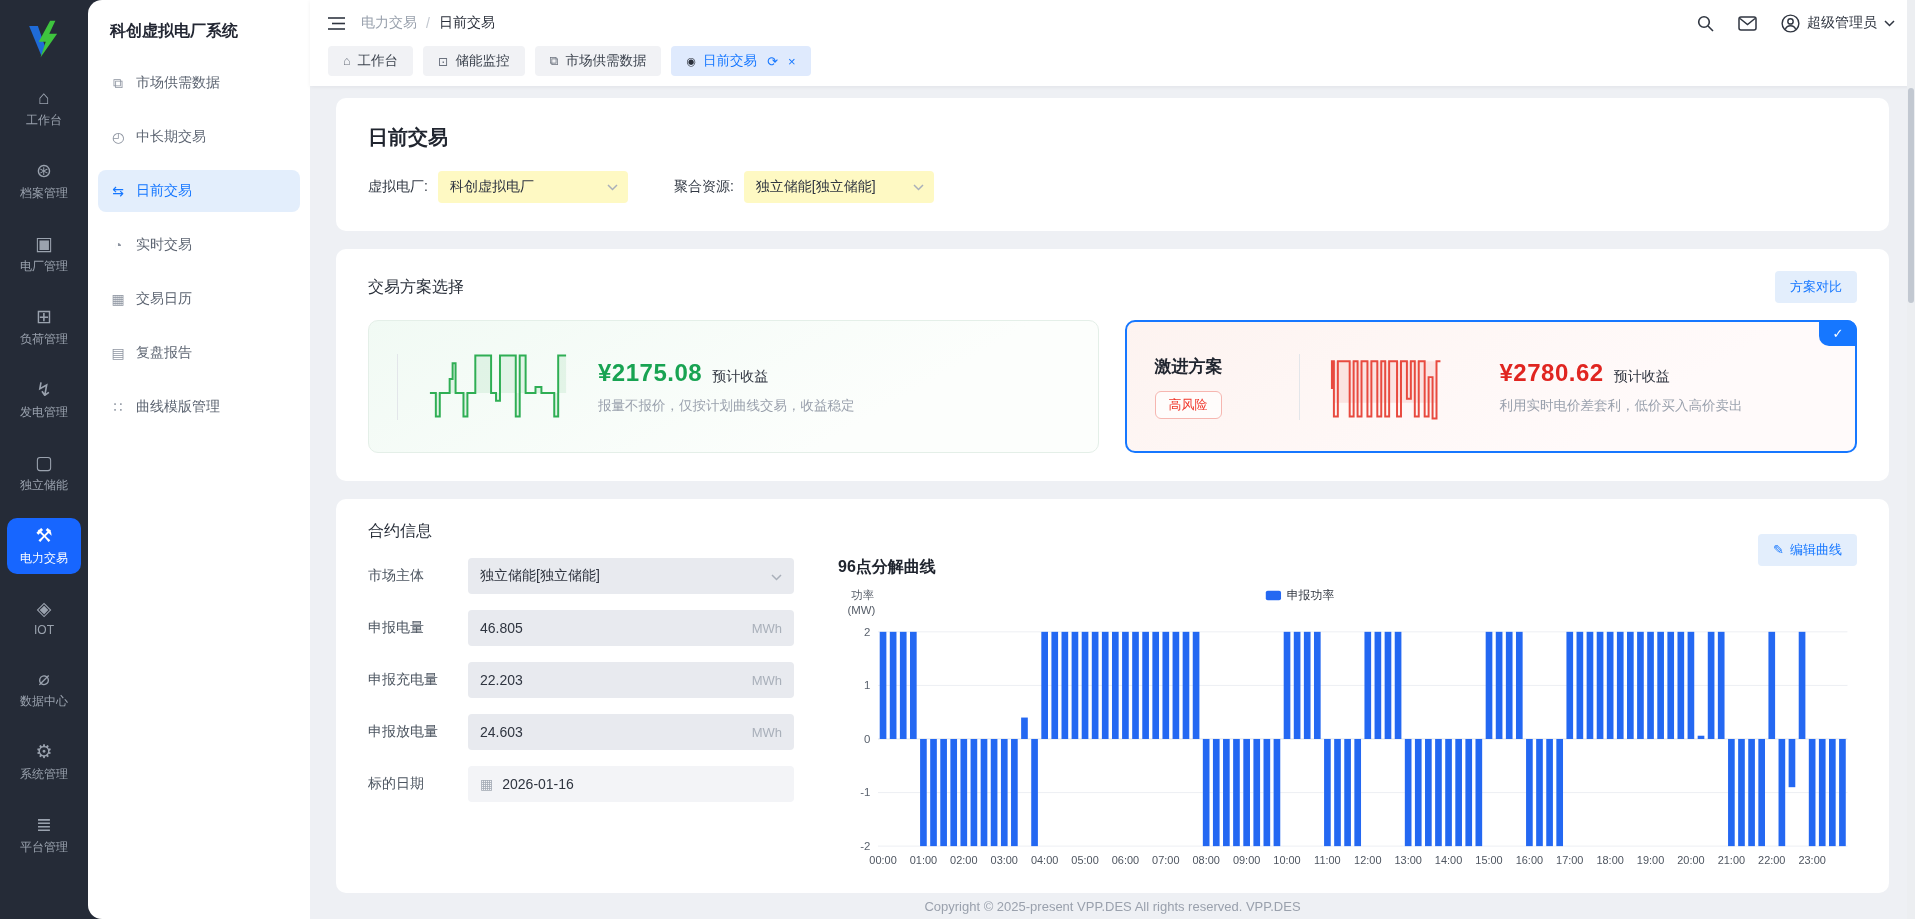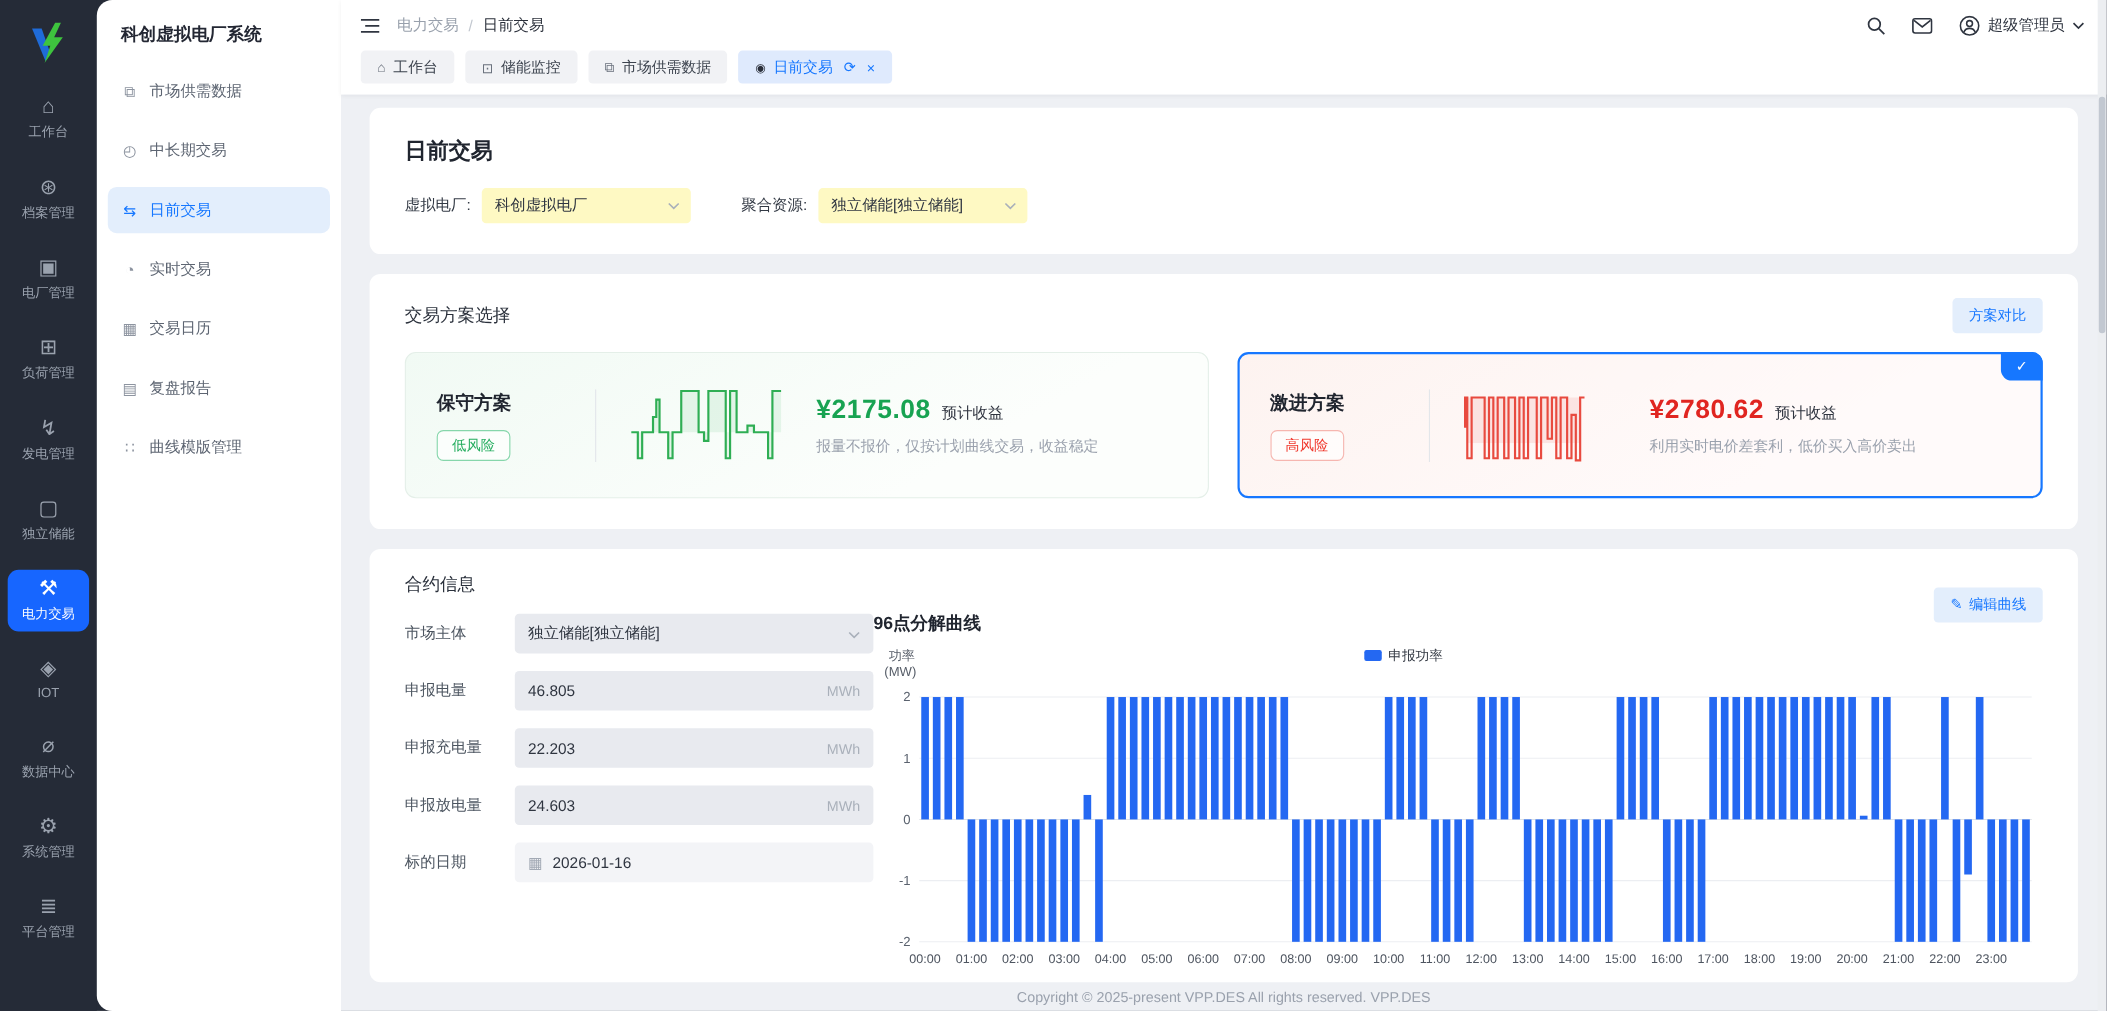--- a/index.html
+++ b/index.html
@@ -74,21 +74,21 @@
   .spark { width:148px; height:80px; flex-shrink:0; }
   .price-row { display:flex; align-items:baseline; gap:10px; }
   .price { font-size:24px; font-weight:bold; letter-spacing:.5px; }
   .price.green { color:#18a352; }
   .price.red { color:#e02520; }
   .price-label { font-size:14px; color:#303540; font-weight:normal; }
   .plan-desc { margin-top:10px; font-size:13.5px; color:#9aa1ad; }
   .check-corner { position:absolute; top:-2px; right:-2px; width:38px; height:26px; background:#1677ff;
                   border-radius:0 10px 0 10px; display:flex; align-items:center; justify-content:center; color:#fff; font-size:13px; }
 
-  .card3 { margin-top:18px; padding:22px 32px; display:flex; height:394px; }
+  .card3 { margin-top:18px; padding:22px 32px; display:flex; gap:44px; height:394px; }
   .contract { width:426px; flex-shrink:0; }
   .form-title { font-size:16px; color:#2a303b; }
   .form-row { display:flex; align-items:center; margin-top:16px; }
   .form-label { width:100px; flex-shrink:0; color:#4c5560; }
   .input { flex:1; height:36px; border-radius:4px; background:#e8eaef; display:flex; align-items:center;
            padding:0 12px; color:#2f3540; }
   .input .unit { margin-left:auto; color:#a9b0ba; font-size:13px; }
   .input.date { background:#f3f4f7; gap:9px; }
   .cal-icon { color:#a2a9b4; font-size:14px; }
 
@@ -291,24 +291,20 @@
         </div>
       </section>
 
       <section class="card card2">
         <div class="sec-head">
           <div class="sec-title">交易方案选择</div>
           <button class="btn-light">方案对比</button>
         </div>
         <div class="plans">
           <div class="plan conservative">
-            <div class="plan-left">
-              <div class="plan-name">保守方案</div>
-              <span class="badge green">低风险</span>
-            </div>
             <div class="plan-divider"></div>
             <svg class="spark" viewBox="0 0 150 80">
               <path d="M6,46 L12,46 L12,70 L16,70 L16,46 L26,46 L26,32 L29,32 L29,16 L32,16 L32,46 L40,46 L40,70 L44,70 L44,46 L52,46 L52,8 L68,8 L68,46 L73,46 L73,54 L77,54 L77,8 L93,8 L93,70 L97,70 L97,8 L103,8 L103,46 L113,46 L113,40 L119,40 L119,46 L132,46 L132,70 L136,70 L136,8 L144,8 L144,46 Z" fill="rgba(47,174,84,.10)" stroke="none"></path>
               <path d="M6,46 L12,46 L12,70 L16,70 L16,46 L26,46 L26,32 L29,32 L29,16 L32,16 L32,46 L40,46 L40,70 L44,70 L44,46 L52,46 L52,8 L68,8 L68,46 L73,46 L73,54 L77,54 L77,8 L93,8 L93,70 L97,70 L97,8 L103,8 L103,46 L113,46 L113,40 L119,40 L119,46 L132,46 L132,70 L136,70 L136,8 L144,8" fill="none" stroke="#2fae54" stroke-width="2"></path>
             </svg>
             <div class="plan-right">
               <div class="price-row">
                 <span class="price green"><span>¥</span><span>2175.08</span></span>
                 <span class="price-label">预计收益</span>
               </div>

